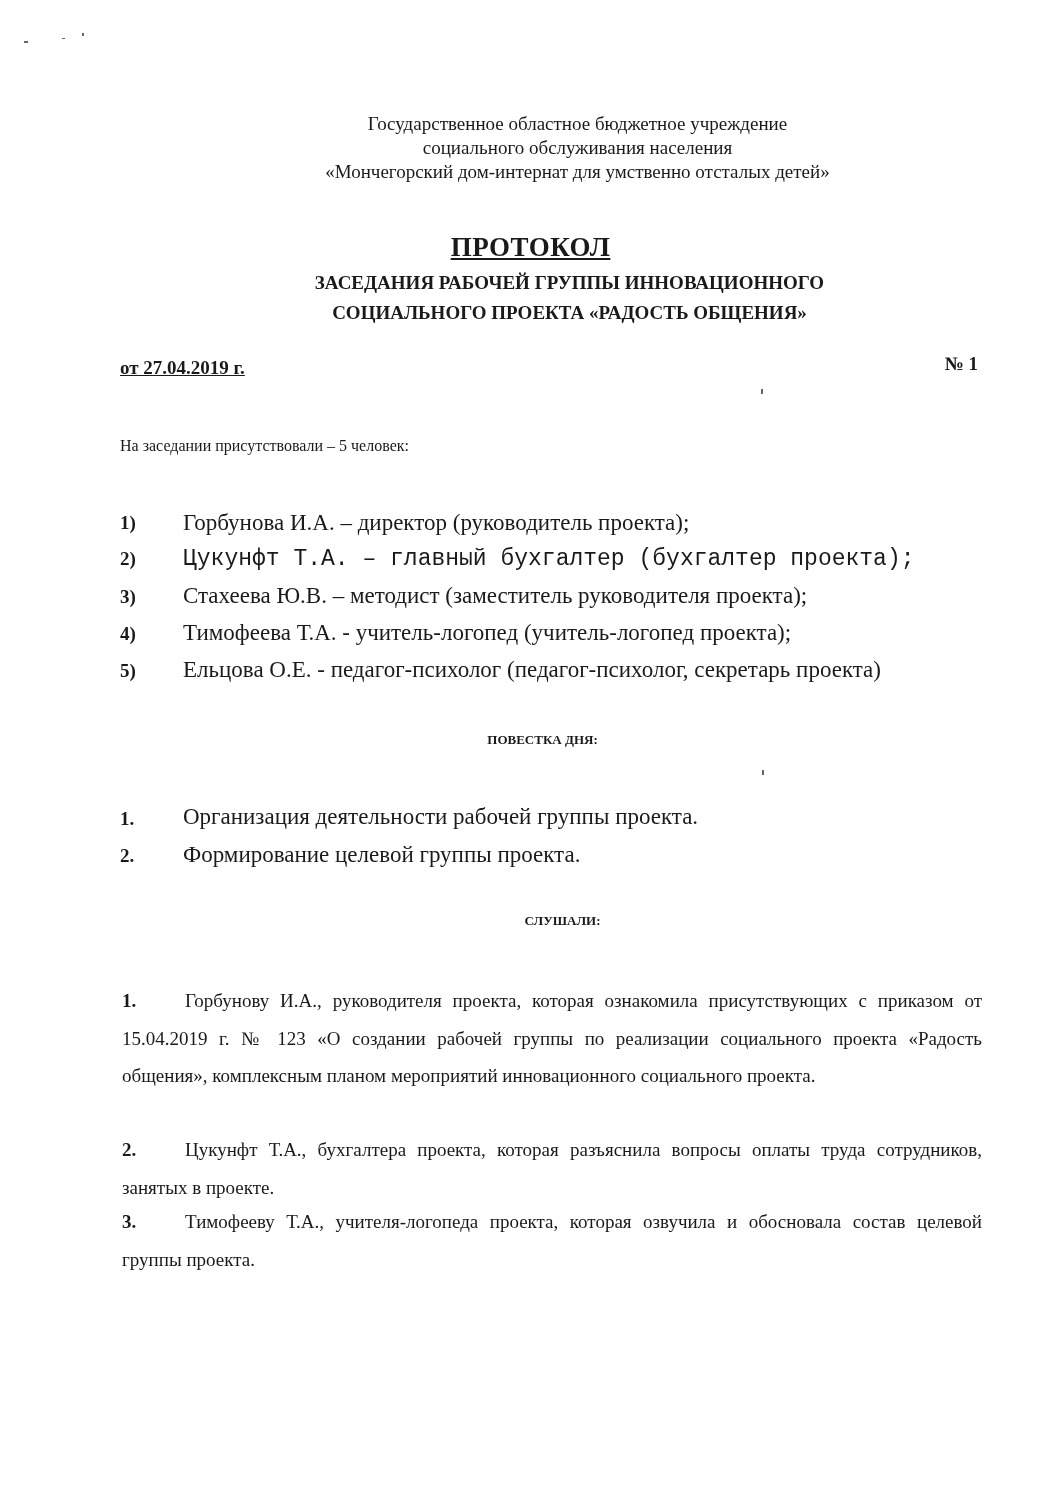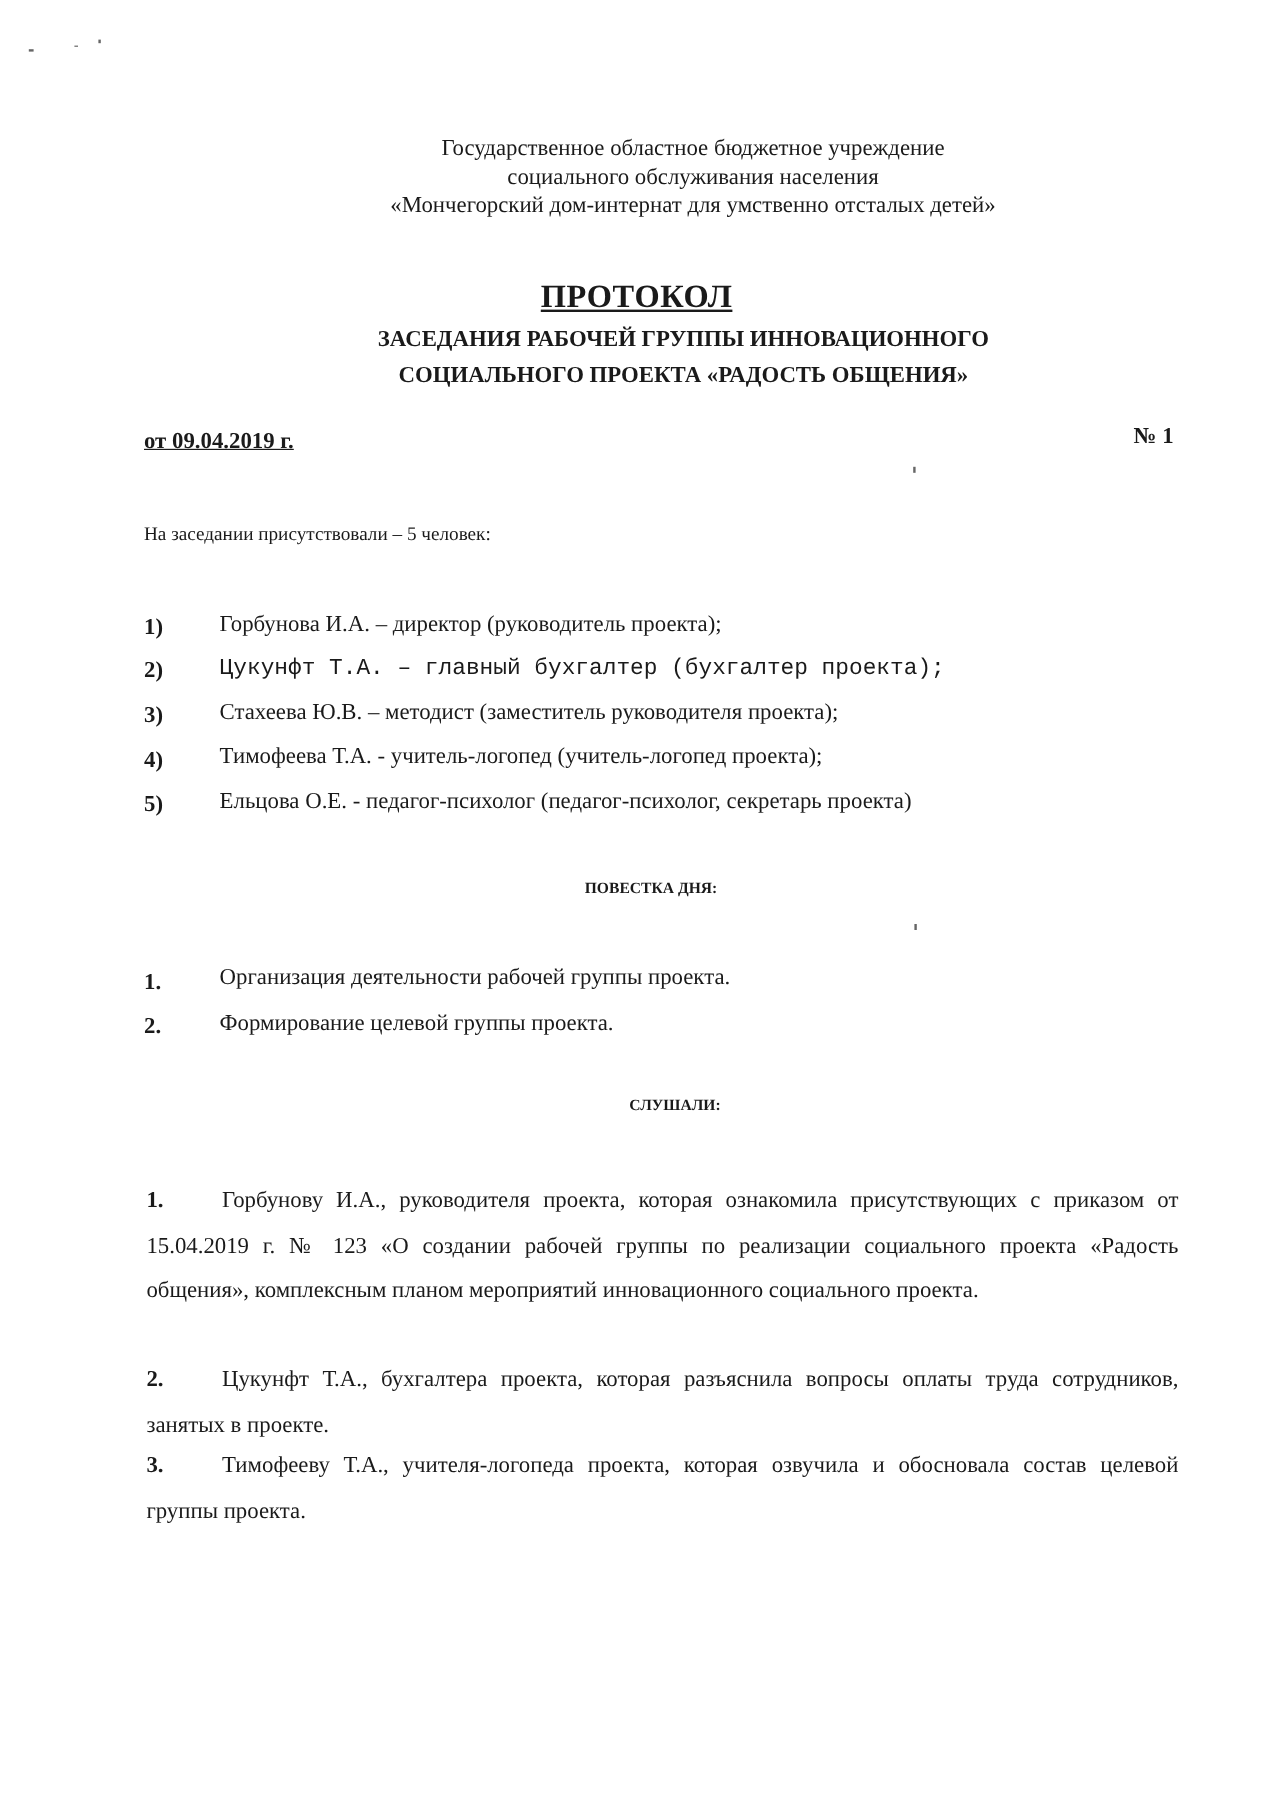--- a/index.html
+++ b/index.html
@@ -9,21 +9,21 @@
     }
     .abs { position: absolute; }
     .center { left: 0; width: 1061px; text-align: center; }
     .org { font-size: 19px; line-height: 24px; }
     .title { font-size: 27px; font-weight: bold; text-decoration: underline; letter-spacing: 0.5px; }
     .subtitle { font-size: 19px; font-weight: bold; line-height: 30px; }
     .date { left: 120px; top: 357px; font-size: 19px; font-weight: bold; text-decoration: underline; }
     .num { right: 83px; top: 353px; font-size: 19px; font-weight: bold; }
     .txt { font-size: 16px; }
     .lst-num { position: absolute; left: 120px; font-weight: bold; font-size: 19px; }
-    .lst-text { position: absolute; left: 183px; font-size: 19px; white-space: nowrap; }
+    .lst-text { position: absolute; left: 183px; font-size: 23px; white-space: nowrap; }
     .hdr { font-size: 13px; font-weight: bold; padding-left: 12px; }
     .para { position: absolute; left: 122px; width: 860px; font-size: 19px; line-height: 37.5px; text-align: justify; }
     .para .pn { font-weight: bold; display: inline-block; width: 63px; }
     .speck { position: absolute; background: #666; }
   </style>
 </head>
 <body>
 
 <div class="speck" style="left:24px;top:41px;width:4px;height:2px;"></div>
 <div class="speck" style="left:62px;top:38px;width:3px;height:1px;"></div>
@@ -36,21 +36,21 @@
   <div>социального обслуживания населения</div>
   <div>«Мончегорский дом-интернат для умственно отсталых детей»</div>
 </div>
 
 <div class="abs center title" style="top:232px;">ПРОТОКОЛ</div>
 <div class="abs center subtitle" style="top:268px;margin-left:39px;">
   <div>ЗАСЕДАНИЯ РАБОЧЕЙ ГРУППЫ ИННОВАЦИОННОГО</div>
   <div>СОЦИАЛЬНОГО ПРОЕКТА «РАДОСТЬ ОБЩЕНИЯ»</div>
 </div>
 
-<div class="abs date">от 09.04.2019 г.</div>
+<div class="abs date">от 27.04.2019 г.</div>
 <div class="abs num">№ 1</div>
 
 <div class="abs txt" style="left:120px;top:437px;">На заседании присутствовали – 5 человек:</div>
 
 <div>
   <div>
     <span class="lst-num" style="top:512px;">1)</span>
     <span class="lst-text" style="top:510px;">Горбунова И.А. – директор (руководитель проекта);</span>
   </div>
   <div>

